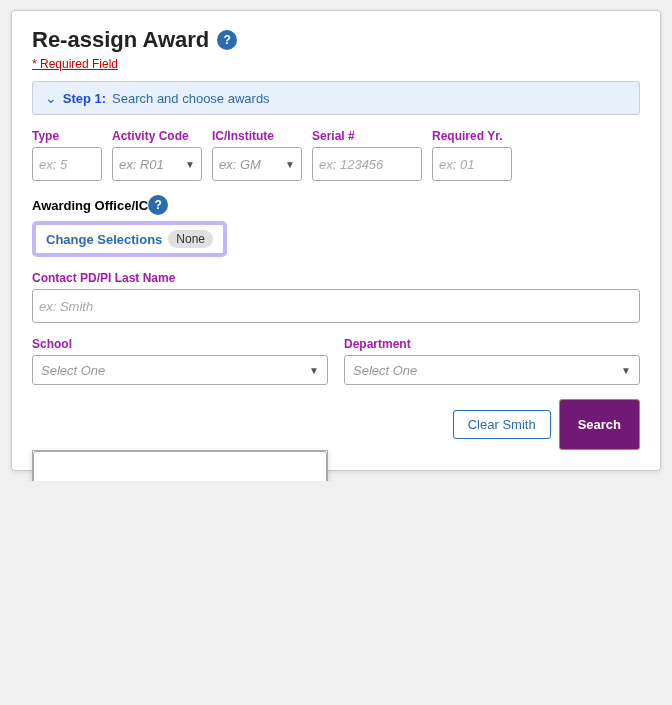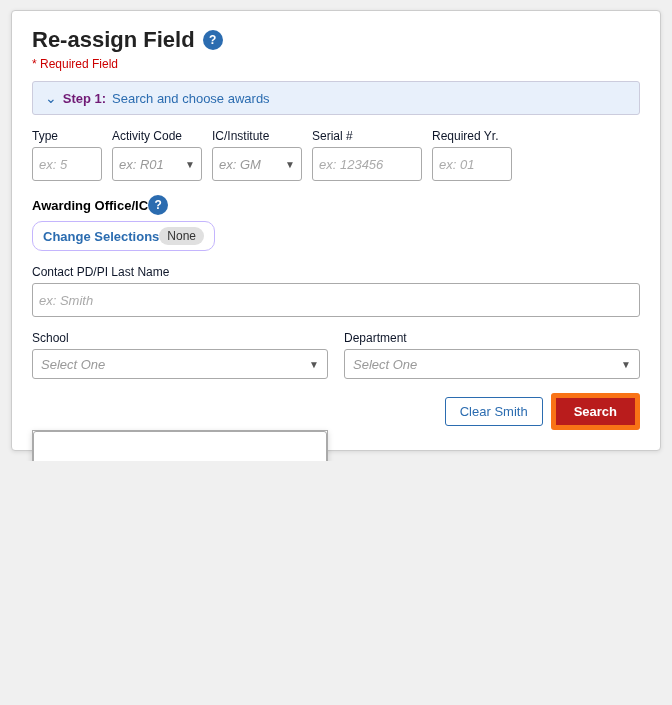--- a/index.html
+++ b/index.html
@@ -39,59 +39,60 @@
       width: 20px;
       height: 20px;
       font-size: 12px;
       font-weight: bold;
       cursor: pointer;
     }
     .required-note {
       color: #c00;
       font-size: 12px;
       margin-bottom: 10px;
+      text-decoration: underline;
     }
     .required-note span { color: #c00; }
     .step-header {
       background: #e8f0fb;
       border: 1px solid #ccd;
       border-radius: 3px;
       padding: 8px 12px;
       display: flex;
       align-items: center;
       gap: 6px;
       margin-bottom: 14px;
       font-size: 13px;
     }
     .step-header .chevron {
       color: #2b6cb0;
       font-size: 14px;
     }
     .step-header .step-label {
       font-weight: bold;
-      color: #701a75;
+      color: #1d4ed8;
     }
     .step-header .step-text {
       color: #2b6cb0;
     }
     .form-row {
       display: flex;
       gap: 10px;
       margin-bottom: 14px;
       align-items: flex-end;
     }
     .form-group {
       display: flex;
       flex-direction: column;
       gap: 4px;
     }
     .form-group label {
       font-size: 12px;
-      font-weight: normal;
-      color: #0f172a;
+      font-weight: bold;
+      color: #a21caf;
       white-space: nowrap;
     }
     .form-group input[type="text"],
     .form-group .select-wrapper {
       height: 30px;
       border: 1px solid #aaa;
       border-radius: 3px;
       font-size: 13px;
       color: #999;
       padding: 16px 6px;
@@ -138,31 +139,31 @@
     }
     .awarding-label {
       font-weight: bold;
       font-size: 13px;
       display: flex;
       align-items: center;
       gap: 0;
       margin-bottom: 6px;
     }
     .change-selections-btn {
-      border: 1px solid #c4b5fd;
+      border: 4px solid #c4b5fd;
       background: #fff;
       color: #2b6cb0;
       font-size: 13px;
       font-weight: bold;
       padding: 5px 10px;
-      border-radius: 10px;
+      border-radius: 5px;
       cursor: pointer;
       display: inline-flex;
       align-items: center;
-      gap: 0;
+      gap: 6px;
     }
     .none-badge {
       background: #e0e0e0;
       border-radius: 10px;
       padding: 2px 8px;
       font-size: 12px;
       color: #333;
       font-weight: normal;
     }
     .two-col-row {
@@ -275,26 +276,26 @@
     .btn-clear {
       background: #fff;
       border: 1px solid #2b6cb0;
       color: #2b6cb0;
       font-size: 13px;
       padding: 6px 14px;
       border-radius: 3px;
       cursor: pointer;
     }
     .btn-search {
-      background: #b91c1c;
-      border: 5px solid #f97316;
+      background: #701a75;
+      border: 1px solid #f97316;
       color: #fff;
       font-size: 13px;
       font-weight: bold;
-      padding: 6px 18px;
+      padding: 17px 18px;
       border-radius: 3px;
       cursor: pointer;
     }
     .dept-select-wrapper {
       display: flex;
       align-items: center;
       justify-content: space-between;
       height: 30px;
       border: 1px solid #aaa;
       border-radius: 3px;
@@ -306,21 +307,21 @@
       color: #999;
       font-style: italic;
       font-size: 13px;
     }
   </style>
 </head>
 <body>
 
 <div class="card">
   <div class="page-title">
-    <span>Re-assign Field</span>
+    <span>Re-assign Award</span>
     <span class="help-icon">?</span>
   </div>
   <div class="required-note">
     <span>* Required Field</span>
   </div>
 
   <div class="step-header">
     <span class="chevron">⌄</span>
     <span class="step-label">Step 1:</span>
     <span class="step-text">Search and choose awards</span>

